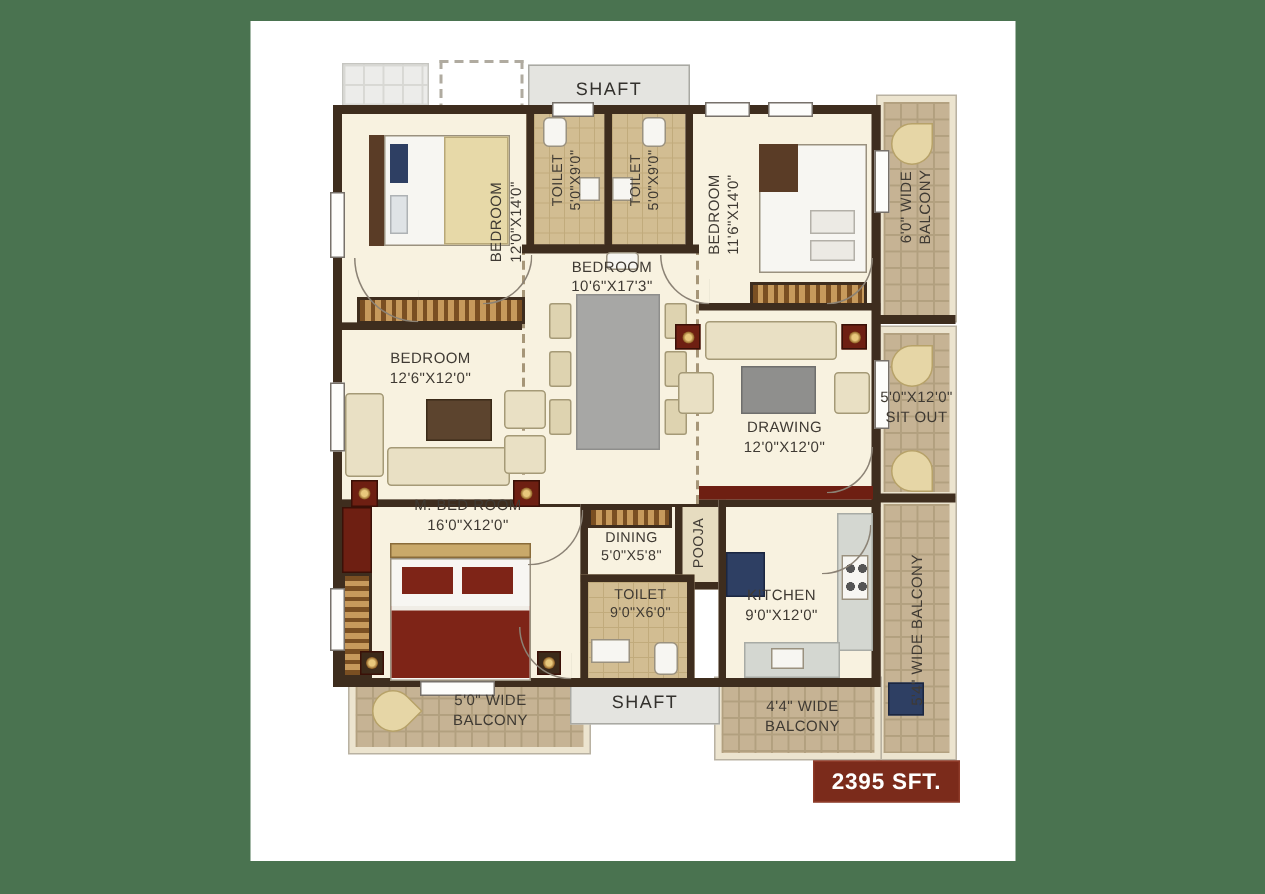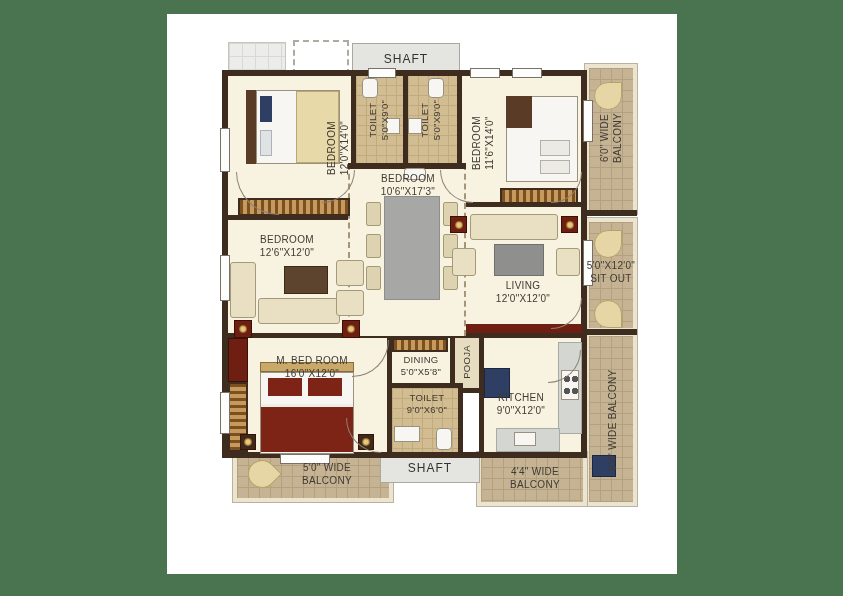--- a/index.html
+++ b/index.html
@@ -202,24 +202,24 @@
   </div>
   <div class="lbl" style="left:408px;top:185px;">
     <div>BEDROOM</div>
     <div>10'6"X17'3"</div>
   </div>
   <div class="lbl" style="left:287px;top:246px;">
     <div>BEDROOM</div>
     <div>12'6"X12'0"</div>
   </div>
   <div class="lbl" style="left:523px;top:292px;">
-    <div>LIVING</div>
+    <div>DRAWING</div>
     <div>12'0"X12'0"</div>
   </div>
-  <div class="lbl" style="left:312px;top:367px;">
+  <div class="lbl" style="left:312px;top:344px;">
     <div>M. BED ROOM</div>
     <div>16'0"X12'0"</div>
   </div>
   <div class="lbl" style="left:421px;top:366px;font-size:9.5px;">
     <div>DINING</div>
     <div>5'0"X5'8"</div>
   </div>
   <div class="lbl v" style="left:467px;top:362px;font-size:9.5px;">
     <div>POOJA</div>
   </div>
@@ -245,13 +245,16 @@
   </div>
   <div class="lbl" style="left:327px;top:474px;">
     <div>5'0" WIDE</div>
     <div>BALCONY</div>
   </div>
   <div class="lbl" style="left:535px;top:478px;">
     <div>4'4" WIDE</div>
     <div>BALCONY</div>
   </div>
 
+  <div id="badge">
+    <span>2395 SFT.</span>
+  </div>
 </div>
 
 </body></html>

